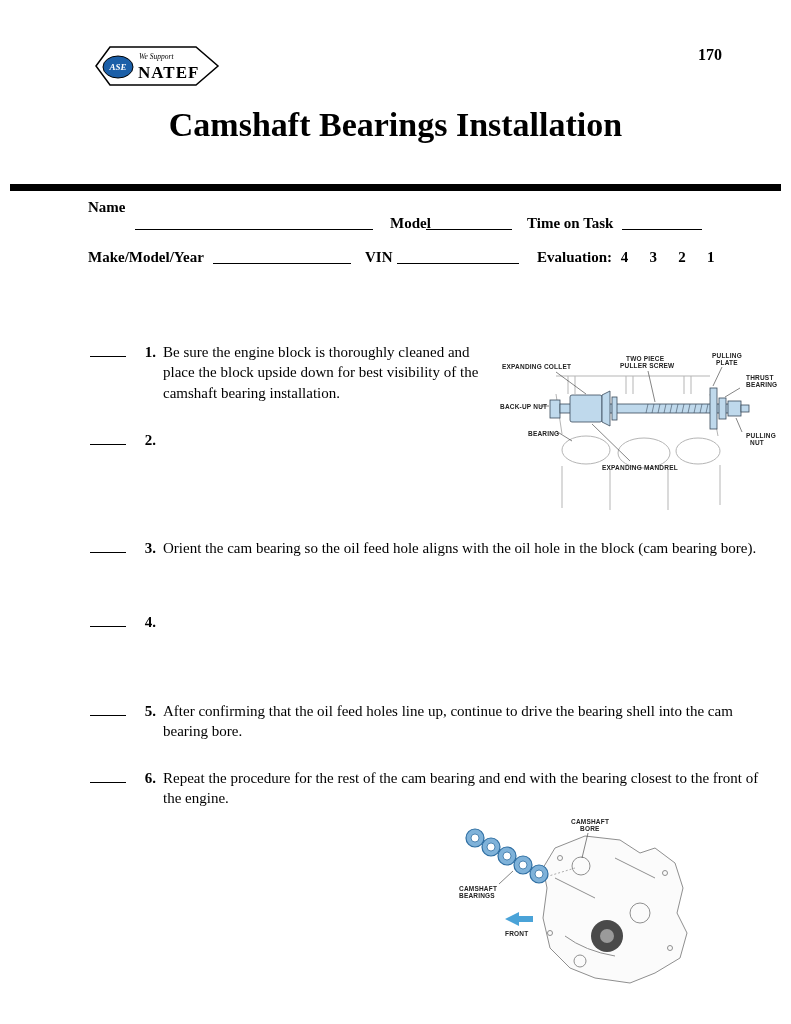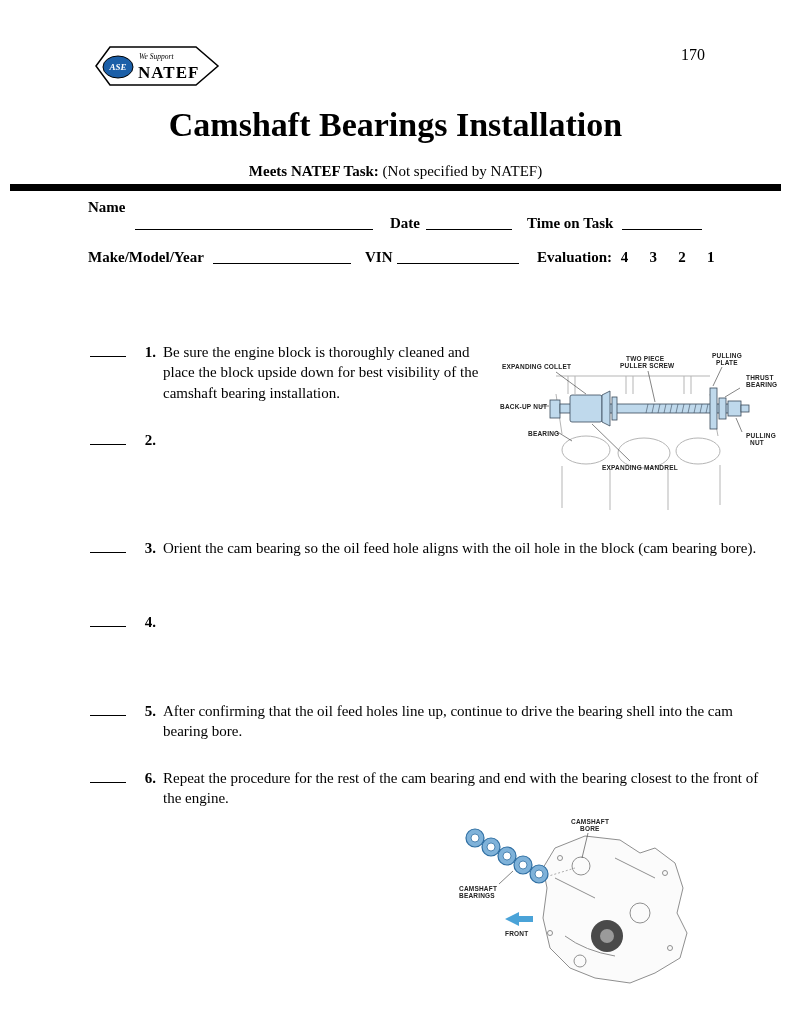--- a/index.html
+++ b/index.html
@@ -2,21 +2,21 @@
 <html><head>
 <meta charset="utf-8">
 <style>
   * { margin:0; padding:0; box-sizing:border-box; }
   html,body { background:#e8e8e8; }
   .page {
     position:relative; width:791px; height:1024px; margin:0 auto;
     background:#ffffff; font-family:"Liberation Serif", serif; color:#000;
     overflow:hidden;
   }
-  .page-number { position:absolute; top:46px; left:681px; font-size:16px; font-weight:normal; }
+  .page-number { position:absolute; top:46px; left:698px; font-size:16px; font-weight:bold; }
   .logo-wrap { position:absolute; top:40px; left:92px; width:130px; height:52px; }
   .title { position:absolute; top:106px; left:0; width:100%; text-align:center;
            font-size:34px; font-weight:bold; }
   .subtitle { position:absolute; top:163px; left:0; width:100%; text-align:center; font-size:15px; }
   .subtitle .lbl { font-weight:bold; }
   .rule { position:absolute; top:184px; left:10px; width:771px; height:7px; background:#000; }
 
   .blank { display:inline-block; border-bottom:1.5px solid #000; height:15px; vertical-align:bottom; }
   .frm { position:absolute; font-size:15px; }
   .bold { font-weight:bold; }
@@ -48,30 +48,26 @@
       <text x="26" y="30" text-anchor="middle" font-style="italic" style="font-size:9px; fill:#fff; font-weight:bold;">ASE</text>
       <text x="47" y="19" font-style="italic" style="font-size:7.5px;">We Support</text>
       <text x="46" y="38" style="font-size:17px; font-weight:bold; letter-spacing:1px;">NATEF</text>
     </svg>
   </div>
 
   <div class="page-number">170</div>
 
   <div class="title">Camshaft Bearings Installation</div>
 
-  <div class="subtitle">
-    <span class="lbl">Meets NATEF Task:</span>
-    <span>(Not specified by NATEF)</span>
-  </div>
 
   <div class="rule"></div>
 
   <span class="frm bold" style="top:199px; left:88px;">Name</span>
   <span class="frm blank" style="top:215px; left:135px; width:238px;"></span>
-  <span class="frm bold" style="top:215px; left:390px;">Date</span>
+  <span class="frm bold" style="top:215px; left:390px;">Model</span>
   <span class="frm blank" style="top:215px; left:426px; width:86px;"></span>
   <span class="frm bold" style="top:215px; left:527px;">Time on Task</span>
   <span class="frm blank" style="top:215px; left:622px; width:80px;"></span>
 
   <span class="frm bold" style="top:249px; left:88px;">Make/Model/Year</span>
   <span class="frm blank" style="top:249px; left:213px; width:138px;"></span>
   <span class="frm bold" style="top:249px; left:365px;">VIN</span>
   <span class="frm blank" style="top:249px; left:397px; width:122px;"></span>
   <span class="frm bold" style="top:249px; left:537px;">Evaluation:</span>
   <span class="frm" style="top:249px; left:612px;">

